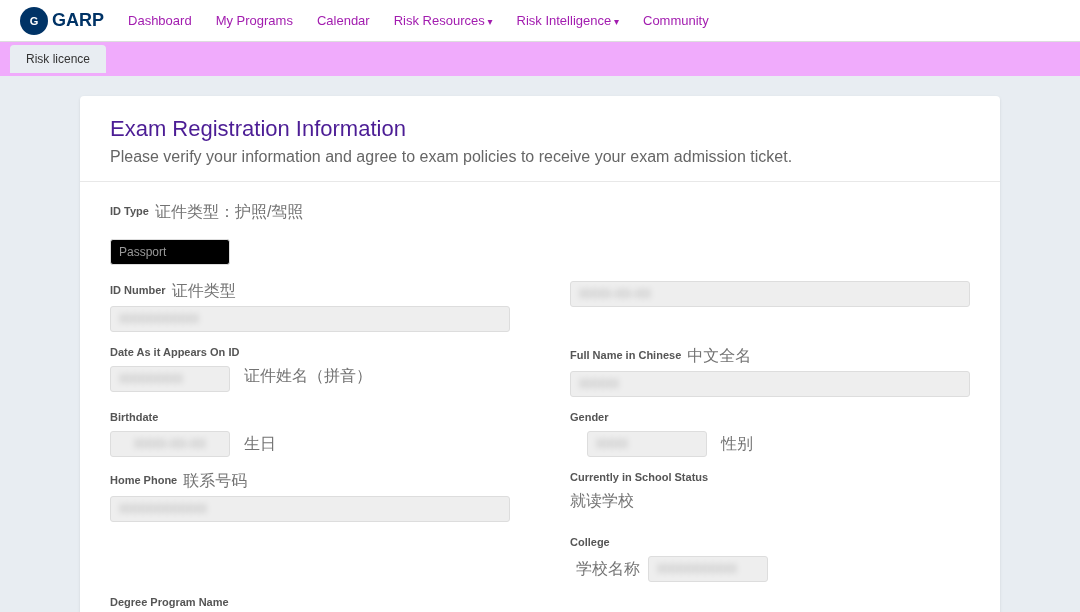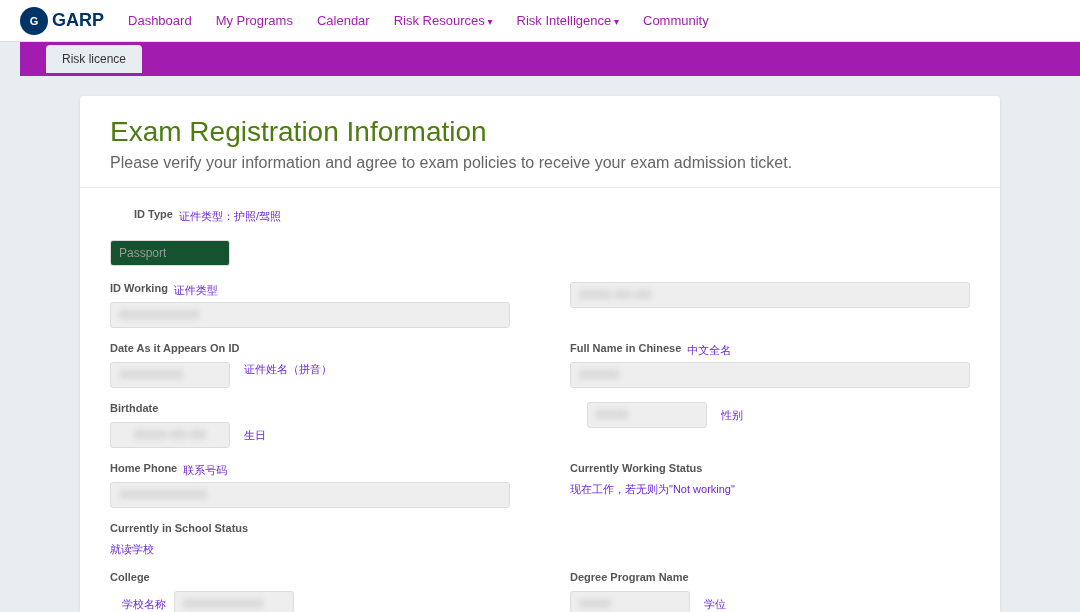--- a/index.html
+++ b/index.html
@@ -49,26 +49,25 @@
       cursor: pointer;
       white-space: nowrap;
     }
     .nav-link.has-arrow::after {
       content: ' ▾';
       font-size: 10px;
     }
 
     
     .tab-bar {
-      background: #a21caf;
+      background: #f0abfc;
       height: 34px;
       display: flex;
       align-items: center;
-      padding: 0 26px;
-      margin-left: 20px;
+      padding: 0 10px;
     }
     .tab-item {
       background: #5a8db5;
       color: white;
       padding: 4px 16px;
       border-radius: 4px 4px 0 0;
       font-size: 12px;
       cursor: pointer;
       height: 28px;
       display: flex;
@@ -89,70 +88,69 @@
       background: white;
       border-radius: 4px;
       box-shadow: 0 1px 3px rgba(0,0,0,0.1);
       overflow: hidden;
     }
     .card-header {
       padding: 20px 30px 15px;
       border-bottom: 1px solid #e8e8e8;
     }
     .card-title {
-      font-size: 28px;
+      font-size: 22px;
       font-weight: normal;
-      color: #4d7c0f;
+      color: #4c1d95;
       margin-bottom: 6px;
     }
     .card-subtitle {
       font-size: 16px;
       color: #666;
     }
     .card-body {
       padding: 20px 30px;
     }
     .form-label {
       font-size: 11px;
       color: #555;
       margin-bottom: 4px;
       display: block;
       font-weight: 600;
     }
     .form-value {
       font-size: 12px;
       color: #999;
-      background: #14532d;
+      background: #000000;
       border: 1px solid #ddd;
       border-radius: 3px;
       padding: 5px 8px;
       min-height: 26px;
       min-width: 120px;
       display: inline-block;
     }
     .form-value.blur {
       color: transparent;
       text-shadow: 0 0 6px rgba(0,0,0,0.3);
       background: #eee;
       user-select: none;
     }
 
     
     .annotation {
-      color: #6d28d9;
-      font-size: 11px;
+      color: #737373;
+      font-size: 16px;
       margin-left: 6px;
     }
 
     
     .id-type-row {
       margin-bottom: 16px;
       display: flex;
       align-items: center;
-      margin-left: 24px;
     }
 
     
     .form-grid {
       display: grid;
       grid-template-columns: 1fr 1fr;
       gap: 14px 60px;
     }
     .form-grid-item {
       display: flex;
@@ -199,21 +197,21 @@
         <span class="annotation">证件类型：护照/驾照</span>
       </div>
       <div style="margin-bottom:16px;">
         <span class="form-value">Passport</span>
       </div>
 
       <div class="form-grid">
 
         <div class="form-grid-item">
           <div class="label-row">
-            <span class="form-label">ID Working</span>
+            <span class="form-label">ID Number</span>
             <span class="annotation">证件类型</span>
           </div>
           <span class="form-value blur">XXXXXXXXXX</span>
         </div>
 
         <div class="form-grid-item">
           <span class="form-value blur">XXXX-XX-XX</span>
         </div>
 
         <div class="form-grid-item">
@@ -238,56 +236,53 @@
           <div class="label-row">
             <span class="form-label">Birthdate</span>
           </div>
           <div style="display:flex;align-items:center;gap:8px;text-align:center;">
             <span class="form-value blur">XXXX-XX-XX</span>
             <span class="annotation">生日</span>
           </div>
         </div>
 
         <div class="form-grid-item">
+          <div class="label-row">
+            <span class="form-label">Gender</span>
+          </div>
           <div style="display:flex;align-items:center;gap:8px;margin-left:17px;">
             <span class="form-value blur">XXXX</span>
             <span class="annotation">性别</span>
           </div>
         </div>
 
         <div class="form-grid-item">
           <div class="label-row">
             <span class="form-label">Home Phone</span>
             <span class="annotation">联系号码</span>
           </div>
           <span class="form-value blur">XXXXXXXXXXX</span>
         </div>
 
-        <div class="form-grid-item">
-          <div class="label-row">
-            <span class="form-label">Currently Working Status</span>
-          </div>
-          <span class="annotation" style="margin-left:0;">现在工作，若无则为"Not working"</span>
-        </div>
 
         <div class="form-grid-item">
           <div class="label-row">
             <span class="form-label">Currently in School Status</span>
           </div>
           <span class="annotation" style="margin-left:0;">就读学校</span>
         </div>
 
         <div class="form-grid-item"></div>
 
         <div class="form-grid-item">
           <div class="label-row">
             <span class="form-label">College</span>
           </div>
           <div style="display:flex;align-items:center;gap:8px;">
-            <span class="annotation" style="margin-left:12px;">学校名称</span>
+            <span class="annotation" style="margin-left:6px;">学校名称</span>
             <span class="form-value blur">XXXXXXXXXX</span>
           </div>
         </div>
 
         <div class="form-grid-item">
           <div class="label-row">
             <span class="form-label">Degree Program Name</span>
           </div>
           <div style="display:flex;align-items:center;gap:8px;">
             <span class="form-value blur">XXXX</span>

